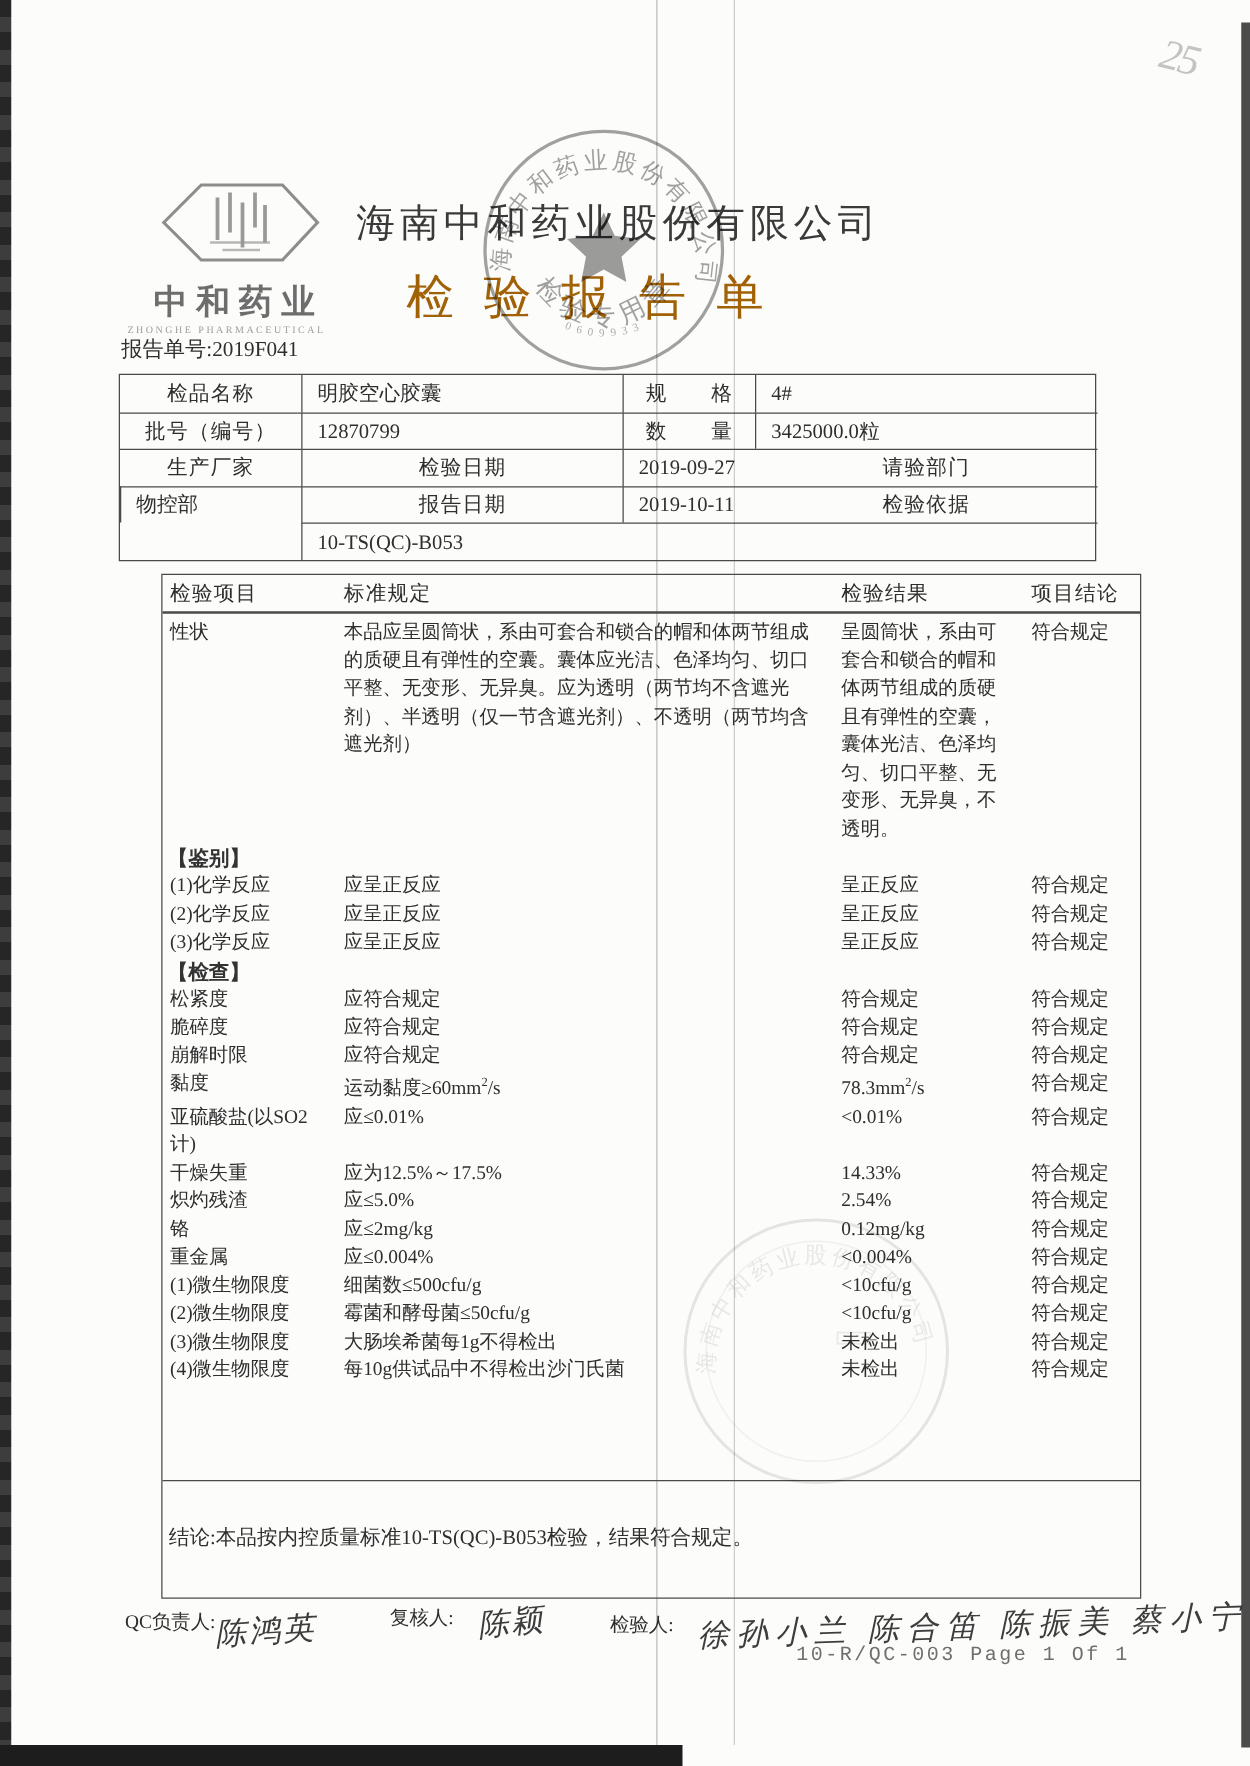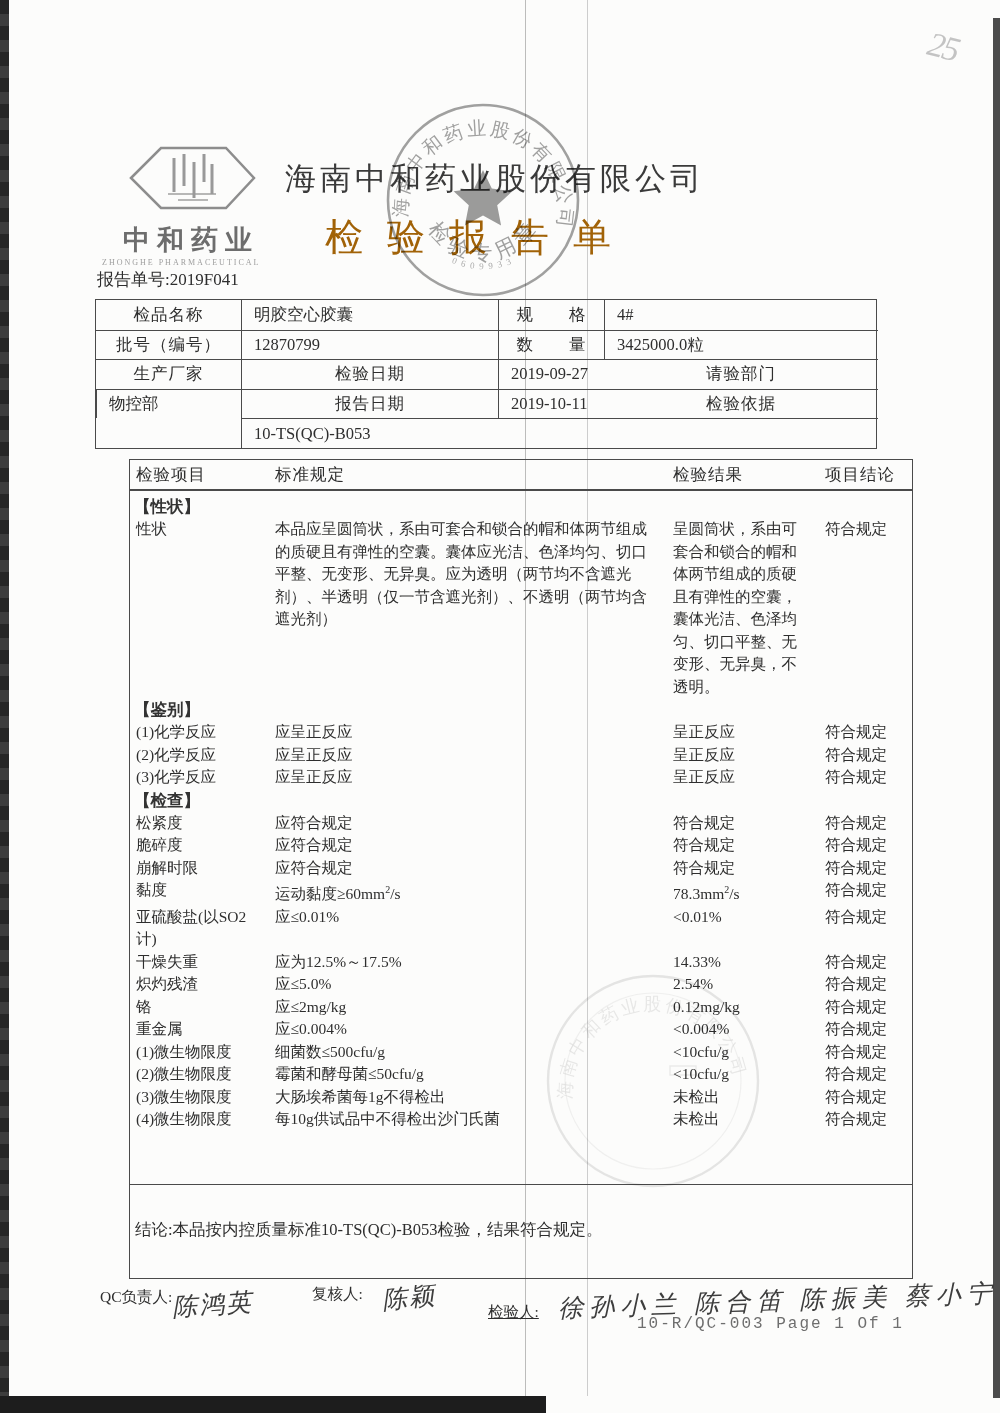--- a/index.html
+++ b/index.html
@@ -141,21 +141,20 @@
     </div>
 
   <div class="results-box">
     <div class="r-grid r-head" id="results-head">
         <div>检验项目</div>
         <div>标准规定</div>
         <div>检验结果</div>
         <div>项目结论</div>
       </div>
     <div class="r-body" id="results-body">
-        <div class="section-row">【性状】</div>
         <div class="r-grid r-row">
           <div>性状</div>
           <div class="std">本品应呈圆筒状，系由可套合和锁合的帽和体两节组成的质硬且有弹性的空囊。囊体应光洁、色泽均匀、切口平整、无变形、无异臭。应为透明（两节均不含遮光剂）、半透明（仅一节含遮光剂）、不透明（两节均含遮光剂）</div>
           <div>呈圆筒状，系由可套合和锁合的帽和体两节组成的质硬且有弹性的空囊，囊体光洁、色泽均匀、切口平整、无变形、无异臭，不透明。</div>
           <div>符合规定</div>
         </div>
         <div class="section-row">【鉴别】</div>
         <div class="r-grid r-row">
           <div>(1)化学反应</div>
           <div class="std">应呈正反应</div>
@@ -269,18 +268,18 @@
       <textPath href="#arcF" startOffset="5%">海南中和药业股份有限公司</textPath>
     </text>
     <rect x="130" y="98" width="26" height="9" fill="none" stroke="#b3b3b3" stroke-width="1.4" opacity="0.45"></rect>
   </svg>
 
   <div class="sig-row">
     <div class="sig-label" style="left:100px; top:9px;">QC负责人:</div>
     <div class="sig-name" style="left:172px; top:10px; transform:rotate(-4deg);">陈鸿英</div>
     <div class="sig-label" style="left:312px; top:6px;">复核人:</div>
     <div class="sig-name" style="left:382px; top:3px; transform:rotate(-6deg);">陈颖</div>
-    <div class="sig-label" style="left:488px; top:24px;text-decoration:underline;">检验人:</div>
+    <div class="sig-label" style="left:488px; top:12px;">检验人:</div>
     <div class="sig-name" style="left:558px; top:6px; transform:rotate(-2deg); letter-spacing:6px;">徐孙小兰 陈合笛 陈振美 蔡小宁</div>
   </div>
 
   <div class="footer">10-R/QC-003 Page 1 Of 1</div>
 </div>
 
 </body></html>

